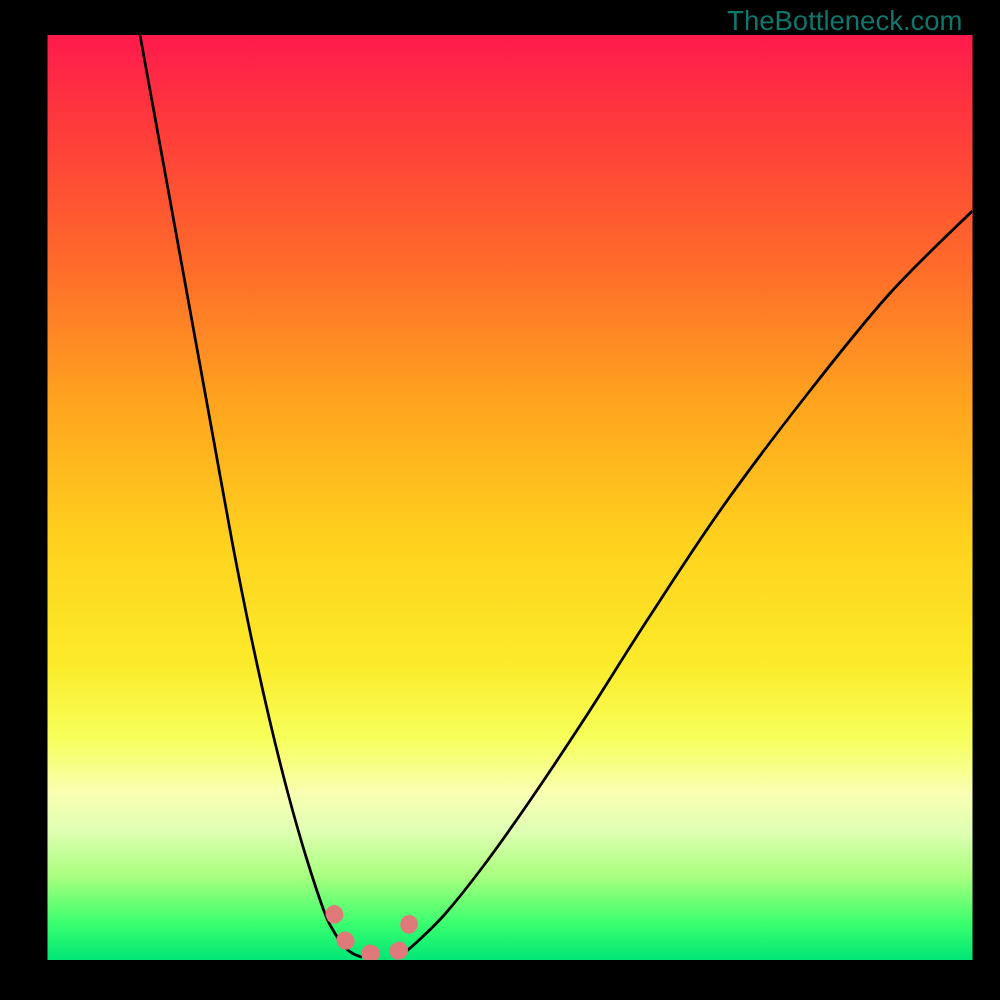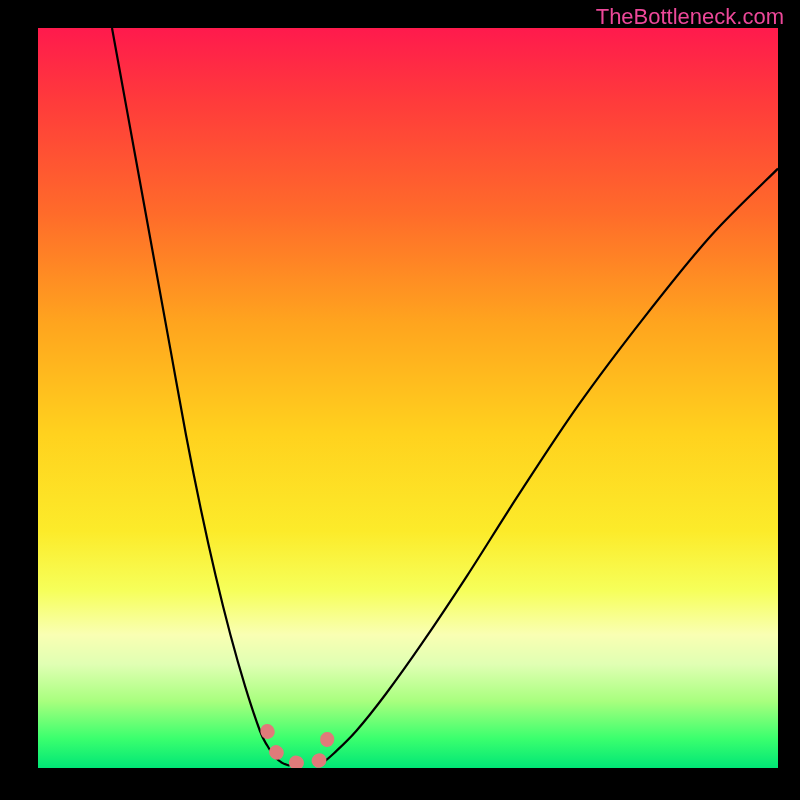--- a/index.html
+++ b/index.html
@@ -12,22 +12,22 @@
     font-family: Arial, sans-serif;
   }
   .container {
     position: relative;
     width: 800px;
     height: 800px;
   }
   .watermark {
     position: absolute;
     top: 4px;
-    right: 16px;
-    color: #ec4899;
+    right: 30px;
+    color: #0f766e;
     font-size: 22px;
     z-index: 10;
   }
   .plot-area {
     position: absolute;
     left: 38px;
     top: 28px;
     width: 740px;
     height: 740px;
     background: linear-gradient(to bottom,

